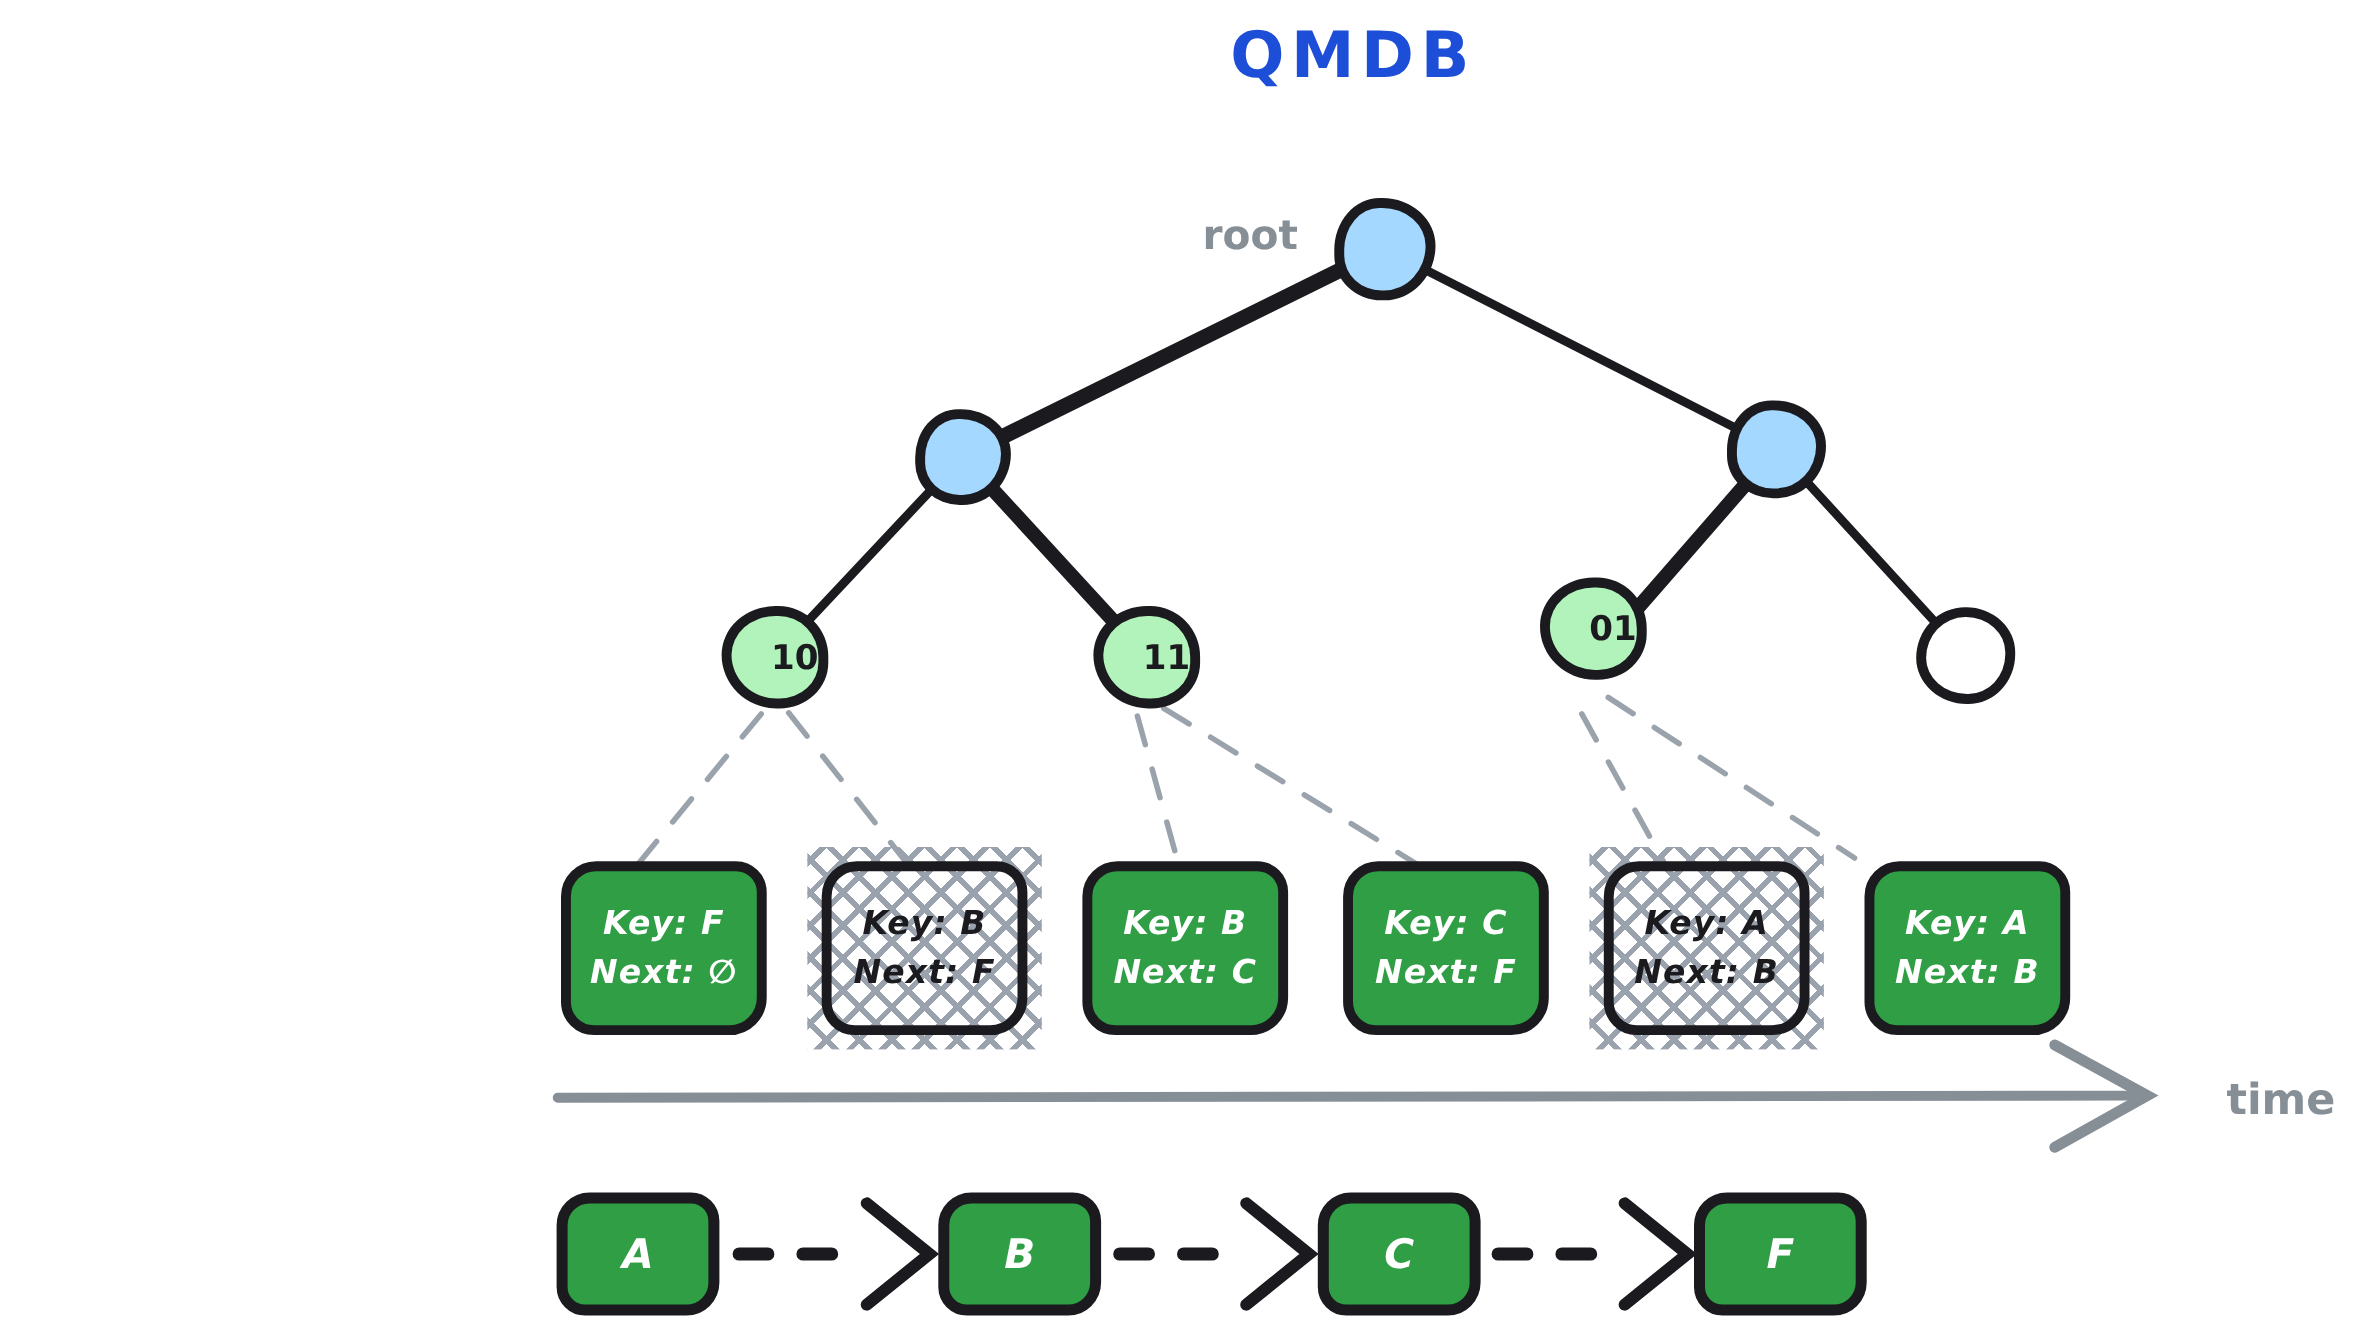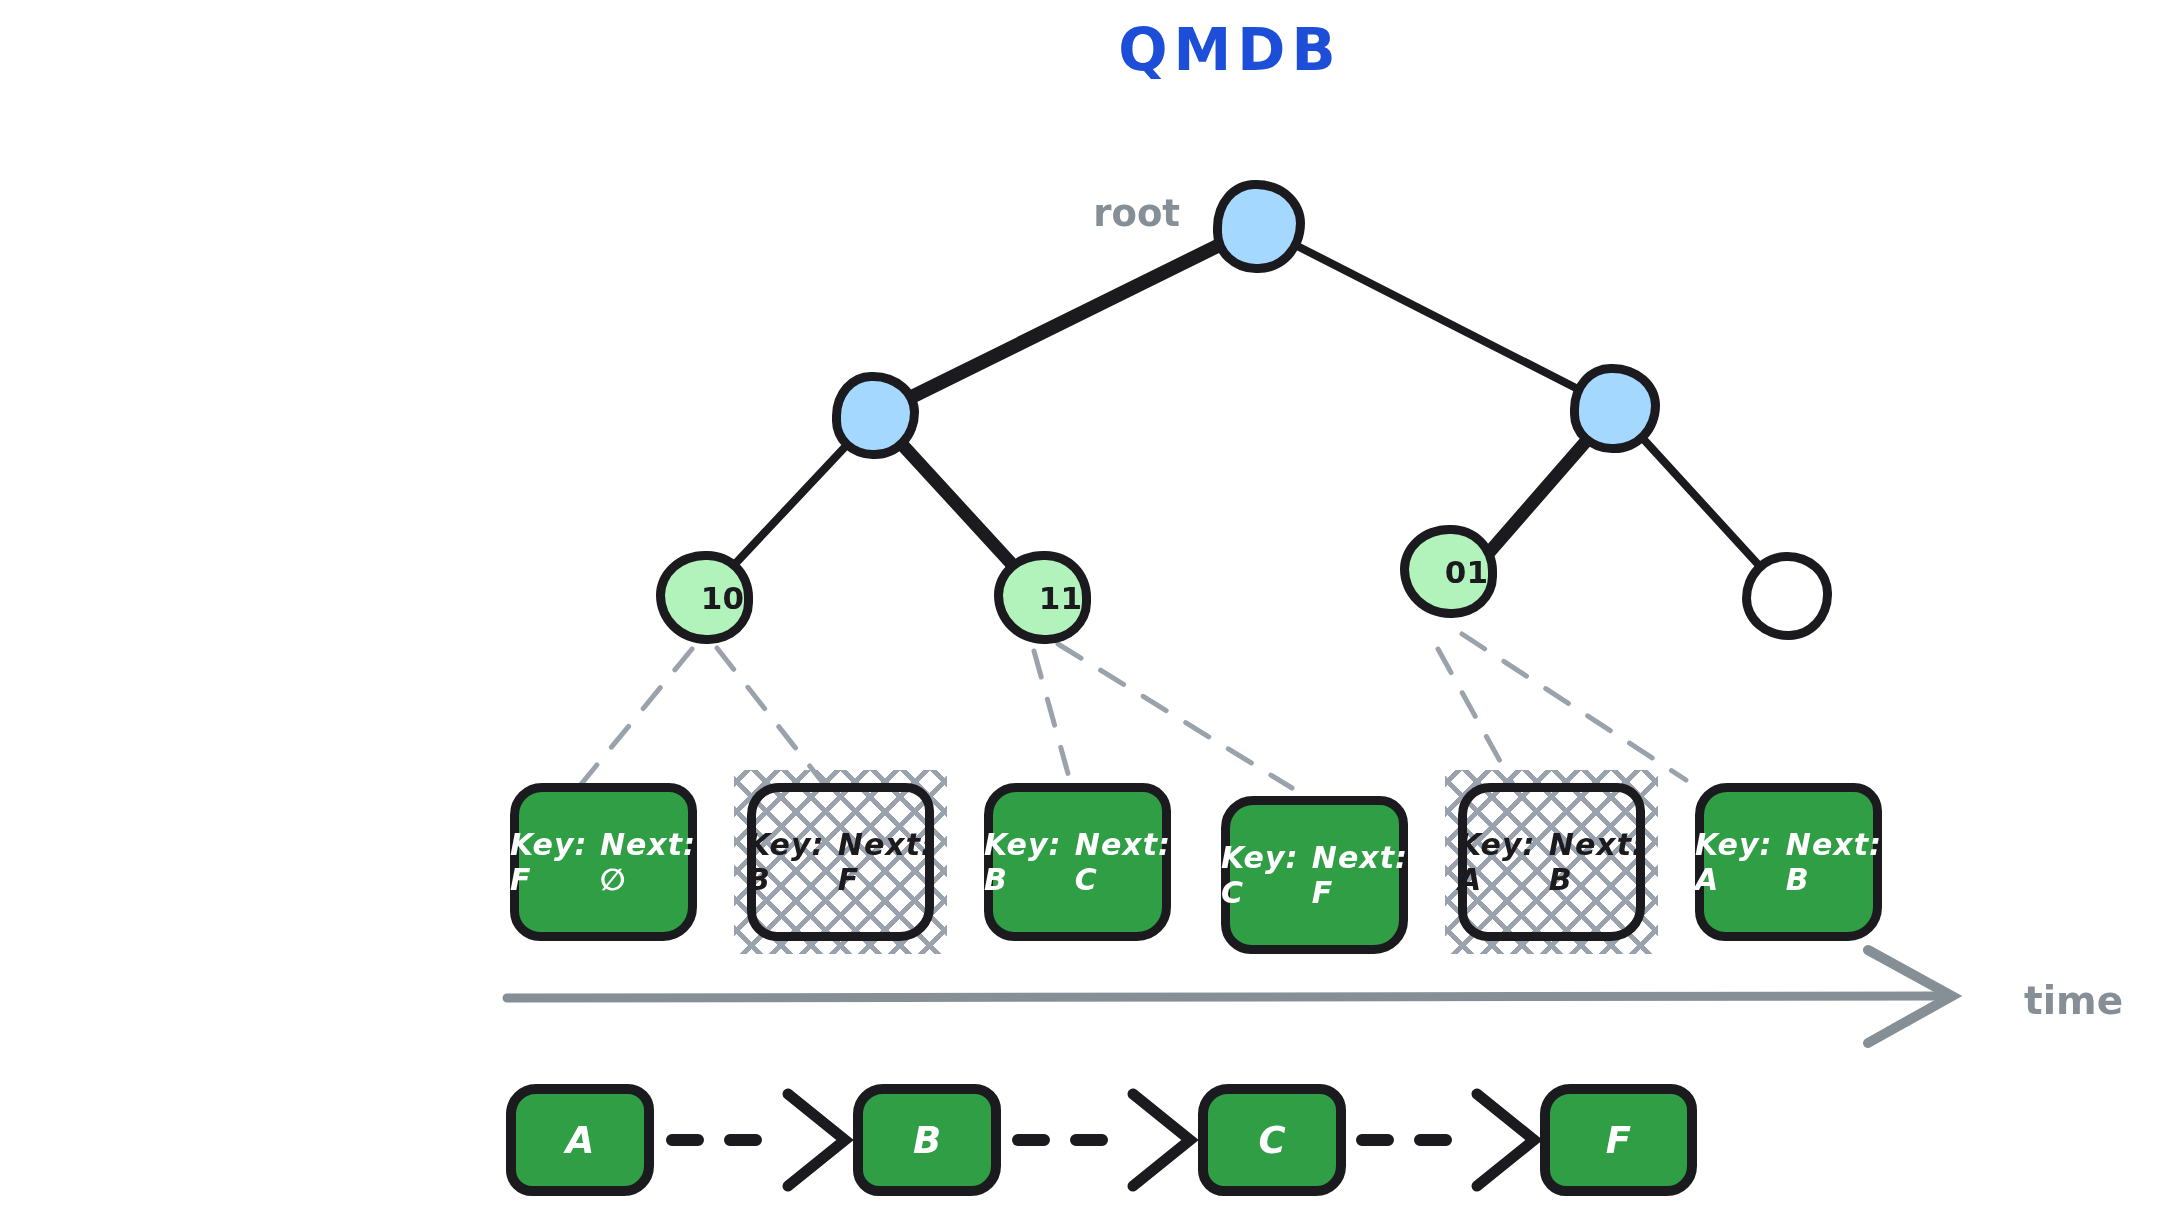--- a/index.html
+++ b/index.html
@@ -53,27 +53,27 @@
       repeating-linear-gradient(-45deg, transparent 0 16px, #9aa3ad 16px 21px);
   }
   .op-box .frame {
     position:absolute; inset:0; box-sizing:border-box; z-index:1;
     border:9px solid #1b1b1f; border-radius:32px 28px 34px 30px;
   }
   .op-box.active .frame { background:#2f9e44; }
   .op-box.stale  .frame { background:transparent; }
   .op-box .txt {
     position:absolute; inset:0; z-index:2;
-    display:flex; flex-direction:row; align-items:center; justify-content:center;
+    display:flex; flex-direction:column; align-items:center; justify-content:center;
     gap:10px; font-size:30px; font-weight:700; font-style:italic; letter-spacing:1px;
   }
   .op-box.active .txt { color:#ffffff; }
   .op-box.stale  .txt { color:#1b1b1f; }
   .op-1 { left:510px; }  .op-2 { left:747px; }  .op-3 { left:984px; }
-  .op-4 { left:1221px;margin-top:13px; } .op-5 { left:1458px; } .op-6 { left:1695px; }
+  .op-4 { left:1221px; } .op-5 { left:1458px; } .op-6 { left:1695px; }
 
   
   .key-box {
     position:absolute; top:1084px; width:148px; height:112px; z-index:4;
     box-sizing:border-box; background:#2f9e44;
     border:10px solid #1b1b1f; border-radius:30px 26px 30px 26px;
     display:flex; align-items:center; justify-content:center;
     color:#ffffff; font-size:37px; font-weight:700; font-style:italic;
   }
   .k-a { left:506px; }  .k-b { left:853px; }  .k-c { left:1198px; } .k-f { left:1540px; width:157px; }

